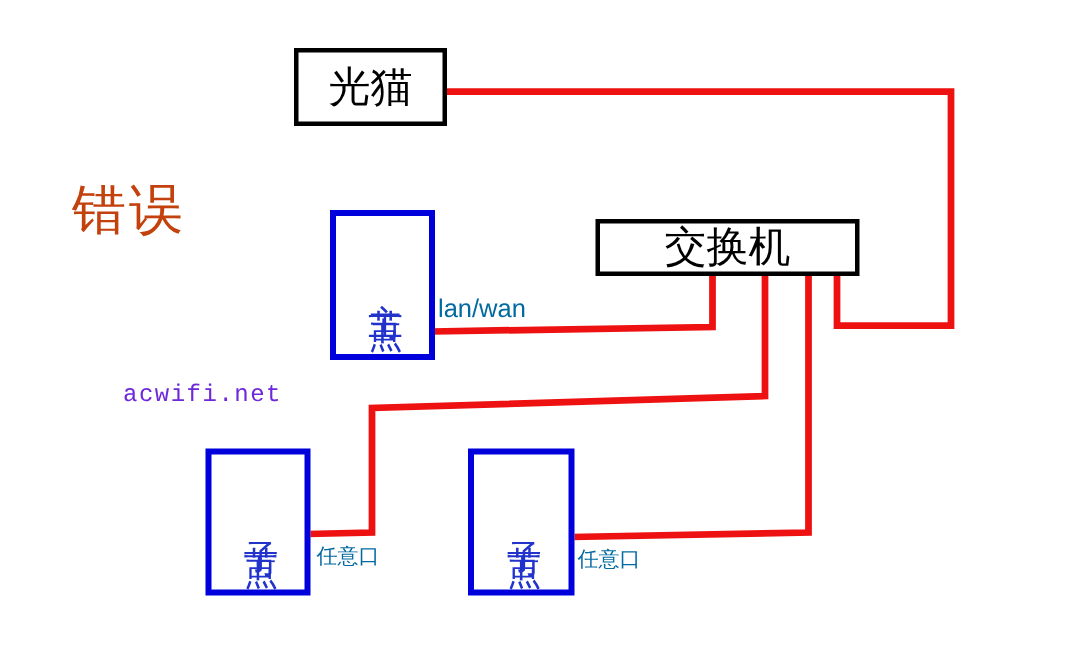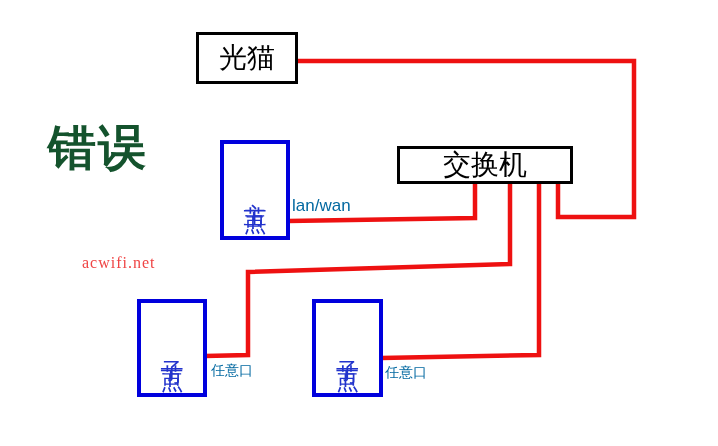--- a/index.html
+++ b/index.html
@@ -29,20 +29,21 @@
     stroke-linejoin: miter;
   }
   .node {
     position: absolute;
     background: #ffffff;
     display: flex;
     align-items: center;
     justify-content: center;
     box-sizing: border-box;
     color: #000000;
+    font-family: Liberation Mono, monospace;
   }
   .node.black-box {
     border: 3px solid #000000;
     font-size: 28px;
   }
   .node.blue-box {
     border: 4px solid #0000dd;
     color: #2233cc;
     font-size: 23px;
   }
@@ -53,37 +54,37 @@
     line-height: 1;
   }
   #modem-box  { left: 196px; top: 32px;  width: 102px; height: 52px; }
   #switch-box { left: 397px; top: 146px; width: 176px; height: 38px; }
   #main-node-box   { left: 220px; top: 140px; width: 70px; height: 100px; }
   #child-node-1-box{ left: 137px; top: 299px; width: 70px; height: 98px; }
   #child-node-2-box{ left: 312px; top: 299px; width: 71px; height: 98px; }
   .error-label {
     position: absolute;
     left: 48px; top: 116px;
-    color: #14532d;
-    font-size: 48px;
-    font-weight: bold;
+    color: #c2410c;
+    font-size: 36px;
+    font-weight: normal;
     letter-spacing: 2px;
   }
   .port-label {
     position: absolute;
     color: #0369a1;
   }
   #lanwan-label  { left: 292px; top: 196px; font-size: 17px; }
   #anyport-1-label { left: 211px; top: 362px; font-size: 14px; }
   #anyport-2-label { left: 385px; top: 364px; font-size: 14px; }
   .watermark {
     position: absolute;
     left: 82px; top: 254px;
-    color: #ef4444;
-    font-family: Liberation Serif, serif;
+    color: #6d28d9;
+    font-family: Liberation Mono, monospace;
     font-size: 16px;
     letter-spacing: 1px;
   }
 </style>
 </head>
 <body>
 
 <div class="canvas">
 
   <svg class="cable-layer" viewBox="0 0 718 446" xmlns="http://www.w3.org/2000/svg">

